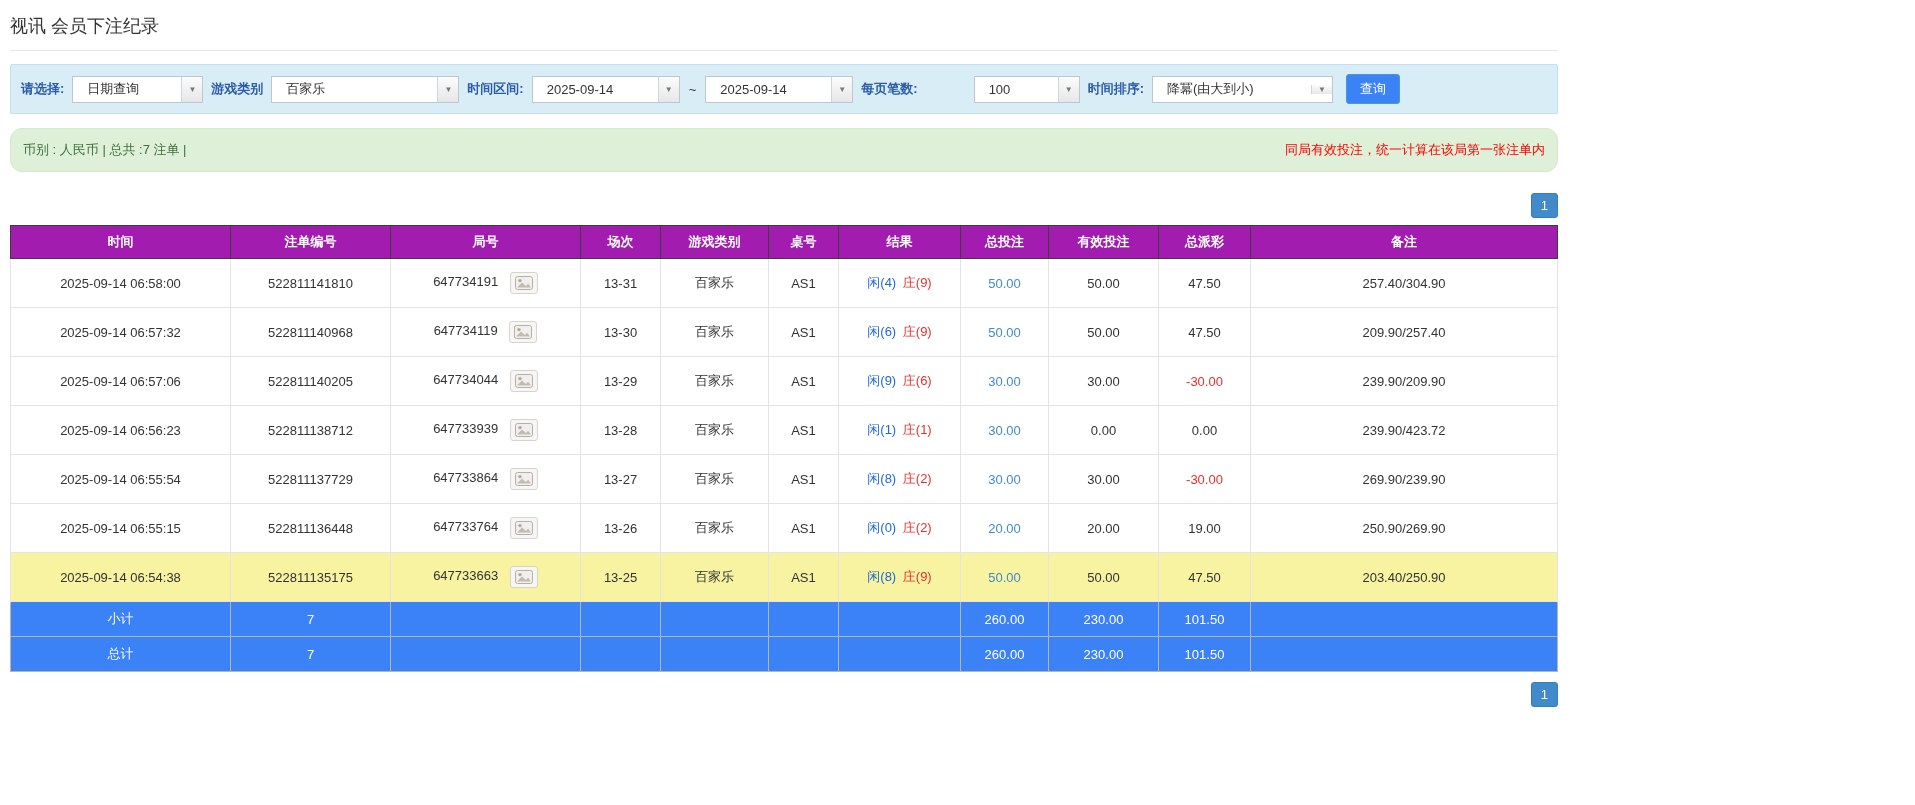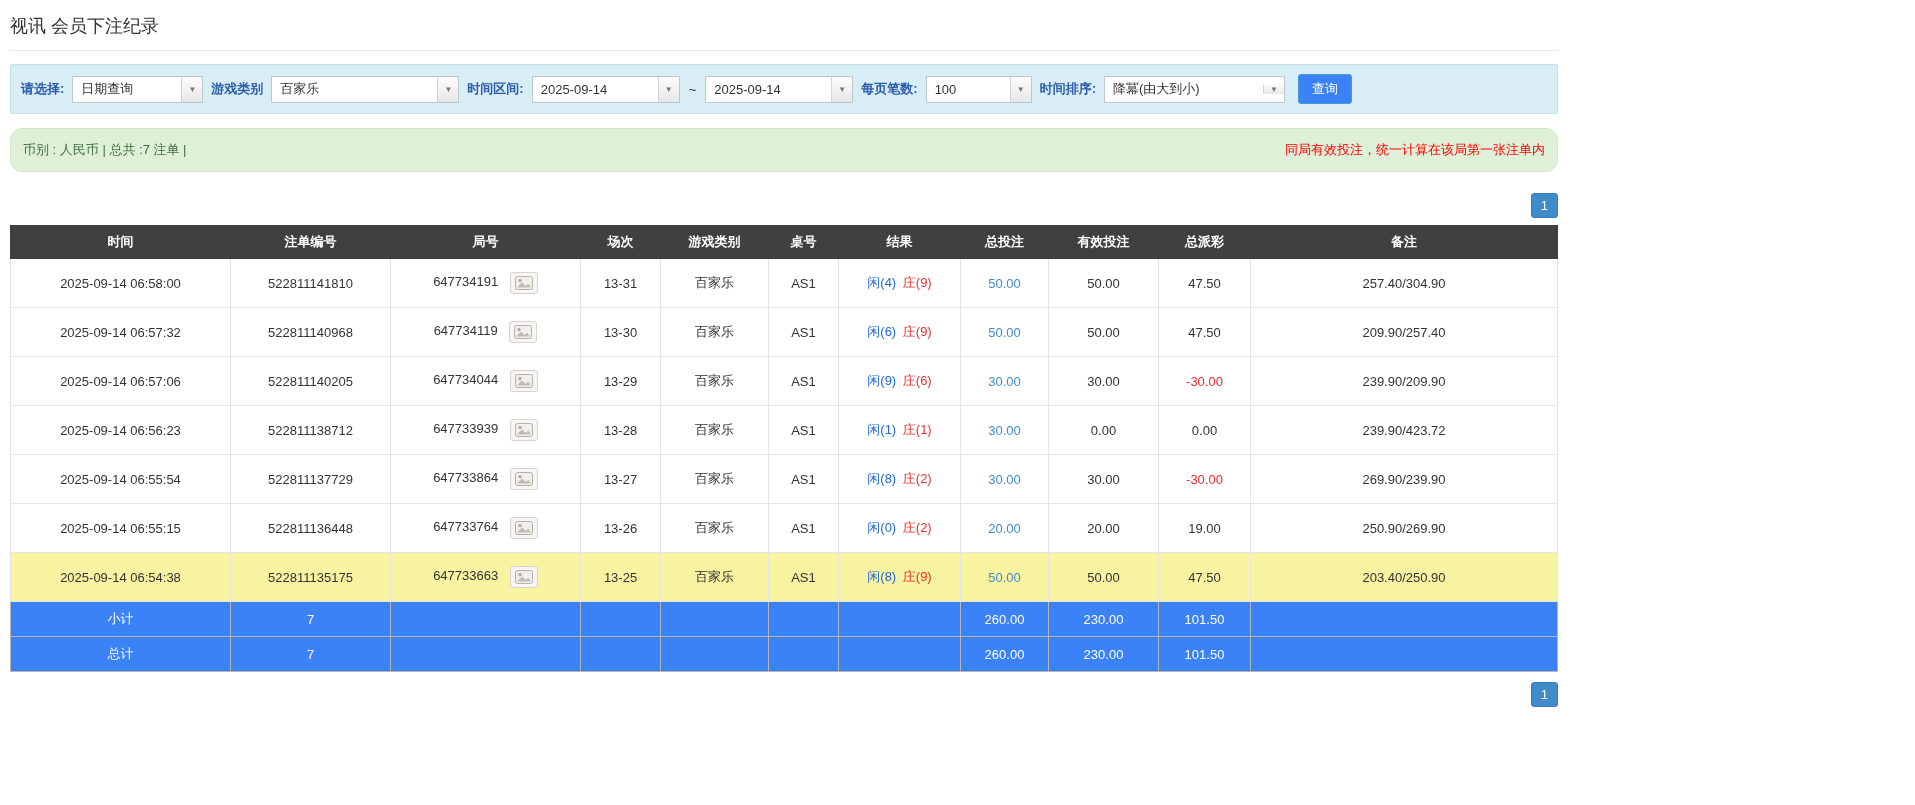--- a/index.html
+++ b/index.html
@@ -29,33 +29,34 @@
     gap: 8px;
   }
   .filter-label { color: #2a5caa; font-weight: bold; white-space: nowrap; }
   .combo {
     display: inline-flex;
     align-items: stretch;
     background: #fff;
     border: 1px solid #bcc8d0;
     height: 27px;
     cursor: pointer;
+    padding-left: 6px;
   }
   .combo-text { flex: 1; display: flex; align-items: center; padding: 0 8px; color: #333; white-space: nowrap; overflow: hidden; }
   .combo-arrow {
     width: 21px;
     border-left: 1px solid #cdd6dc;
     background: linear-gradient(#fcfcfc, #e7e7e7);
     display: flex; align-items: center; justify-content: center;
     color: #777; font-size: 8px;
   }
   .w-select { width: 131px; }
   .w-game { width: 188px; }
   .w-date { width: 148px; }
-  .w-size { width: 106px; }
+  .w-size { width: 106px; margin-left: 48px; }
   .w-sort { width: 181px; align-items: center; }
   .tilde { color: #333; padding: 0 1px; }
   .btn-query {
     background: #3b82f6;
     border: 1px solid #469ad2;
     color: #fff;
     font-size: 13px;
     font-family: inherit;
     padding: 5px 13px;
     border-radius: 3px;
@@ -87,21 +88,21 @@
     color: #fff;
     padding: 4px 9px;
     border-radius: 3px;
     font-size: 13px;
     cursor: pointer;
   }
 
   
   table { width: 100%; border-collapse: collapse; table-layout: fixed; }
   th {
-    background: #404040;
+    background: #a21caf;
     color: #fff;
     font-weight: bold;
     font-size: 13px;
     padding: 7px 4px;
     border: 1px solid #3d3d3d;
     text-align: center;
   }
   tbody td {
     background: #fff;
     border: 1px solid #e4e4e4;

